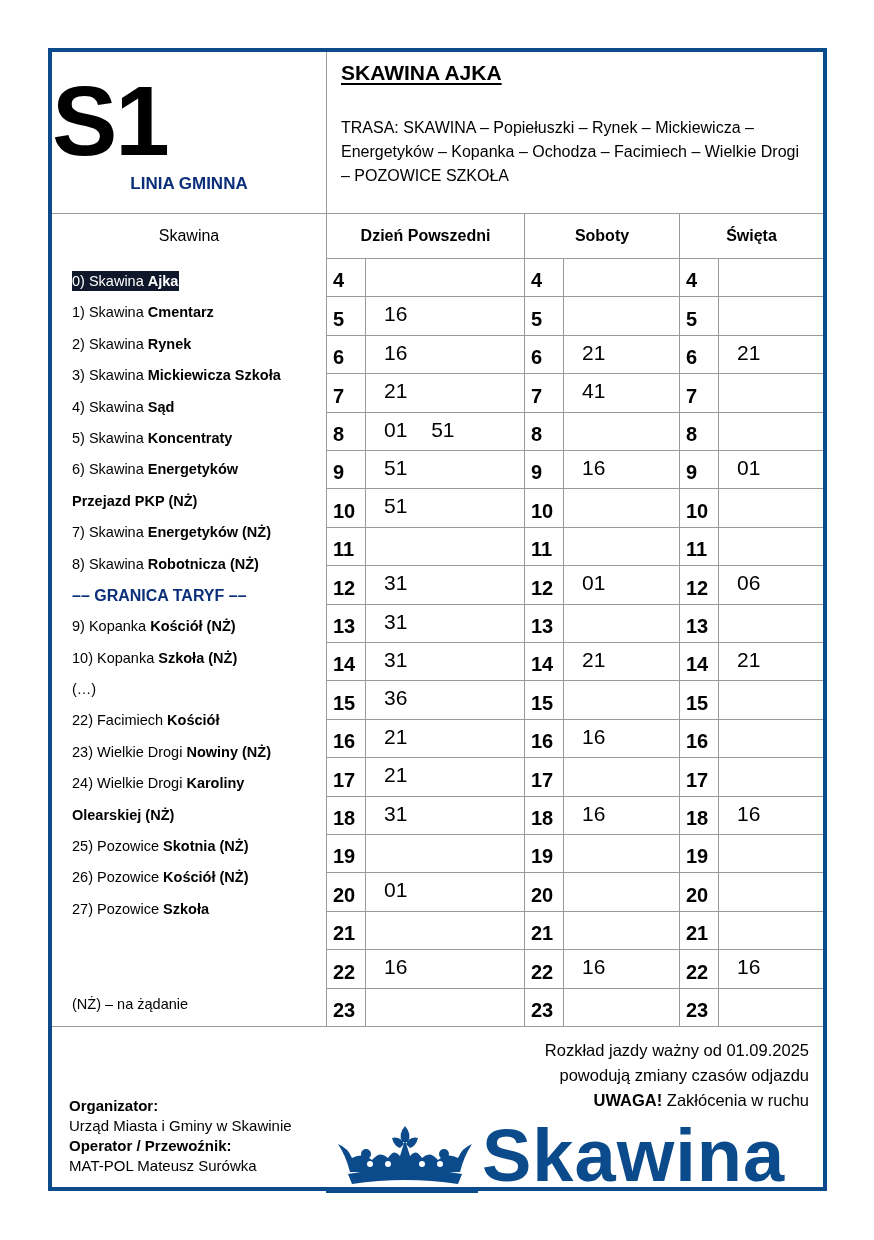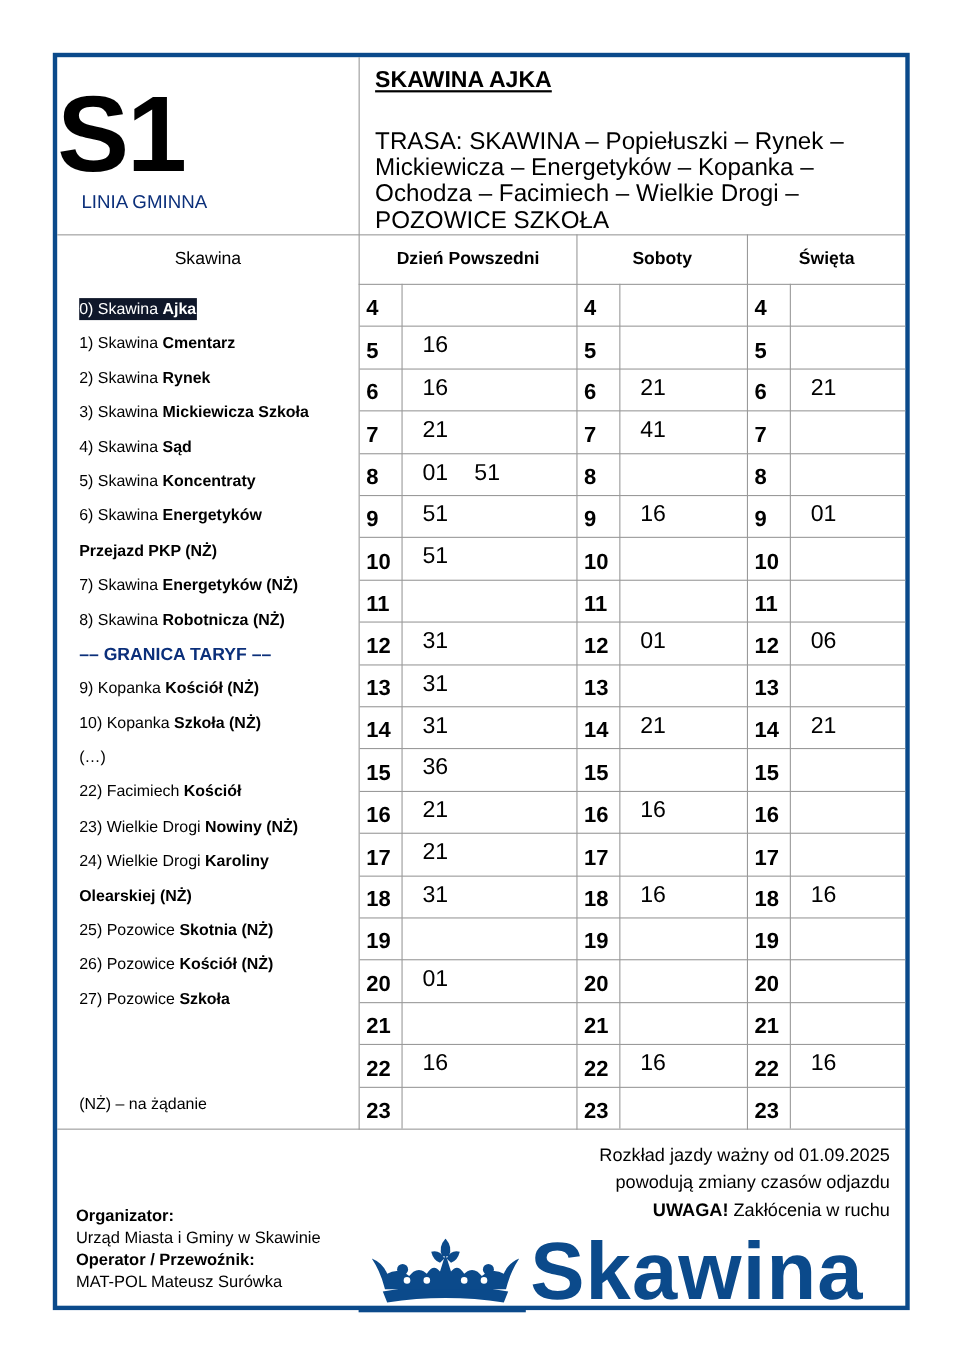--- a/index.html
+++ b/index.html
@@ -4,24 +4,24 @@
 <style>
   html, body { margin: 0; padding: 0; background: #ffffff; }
   body { width: 874px; height: 1240px; position: relative; font-family: "Liberation Sans", sans-serif; color: #000; }
   .frame { position: absolute; left: 48px; top: 48px; width: 771px; height: 1135px; border: 4px solid #0b4a8b; border-bottom-width: 4px; background: #fff; }
   .line-h { position: absolute; height: 1px; background: #9a9a9a; }
   .line-v { position: absolute; width: 1px; background: #9a9a9a; }
 
   
   .logo-cell { position: absolute; left: 0; top: 0; width: 274px; height: 161px; }
   .line-number { position: absolute; left: 0; width: 274px; top: 20px; text-align: left; font-weight: bold; font-size: 98px; line-height: 98px; letter-spacing: -2px; }
-  .line-type { position: absolute; left: 0; width: 274px; top: 122px; text-align: left; font-weight: normal; font-size: 17px; color: #0b2f7a; padding-left: 22px; }
+  .line-type { position: absolute; left: 0; width: 274px; top: 122px; text-align: center; font-weight: bold; font-size: 17px; color: #0b2f7a; }
   .title-cell { position: absolute; left: 275px; top: 0; width: 496px; height: 161px; }
   .route-name { position: absolute; left: 14px; top: 9px; font-weight: bold; font-size: 21px; text-decoration: underline; text-underline-offset: 3px; }
-  .route-trasa { position: absolute; left: 14px; top: 64px; width: 470px; font-size: 22px; line-height: 24px; }
+  .route-trasa { position: absolute; left: 14px; top: 64px; width: 470px; font-size: 16px; line-height: 24px; }
 
   
   .col-head { position: absolute; top: 162px; height: 44px; display: flex; align-items: center; justify-content: center; font-size: 16px; }
   .col-head.bold { font-weight: bold; }
 
   
   .stops { position: absolute; left: 20px; top: 214px; width: 250px; }
   .stop { height: 31.4px; line-height: 31.4px; font-size: 14.5px; white-space: nowrap; }
   .stop b { font-weight: bold; }
   .stop.highlight span.hl { background: #0f172a; color: #fff; padding: 2px 1px 2px 0; }

